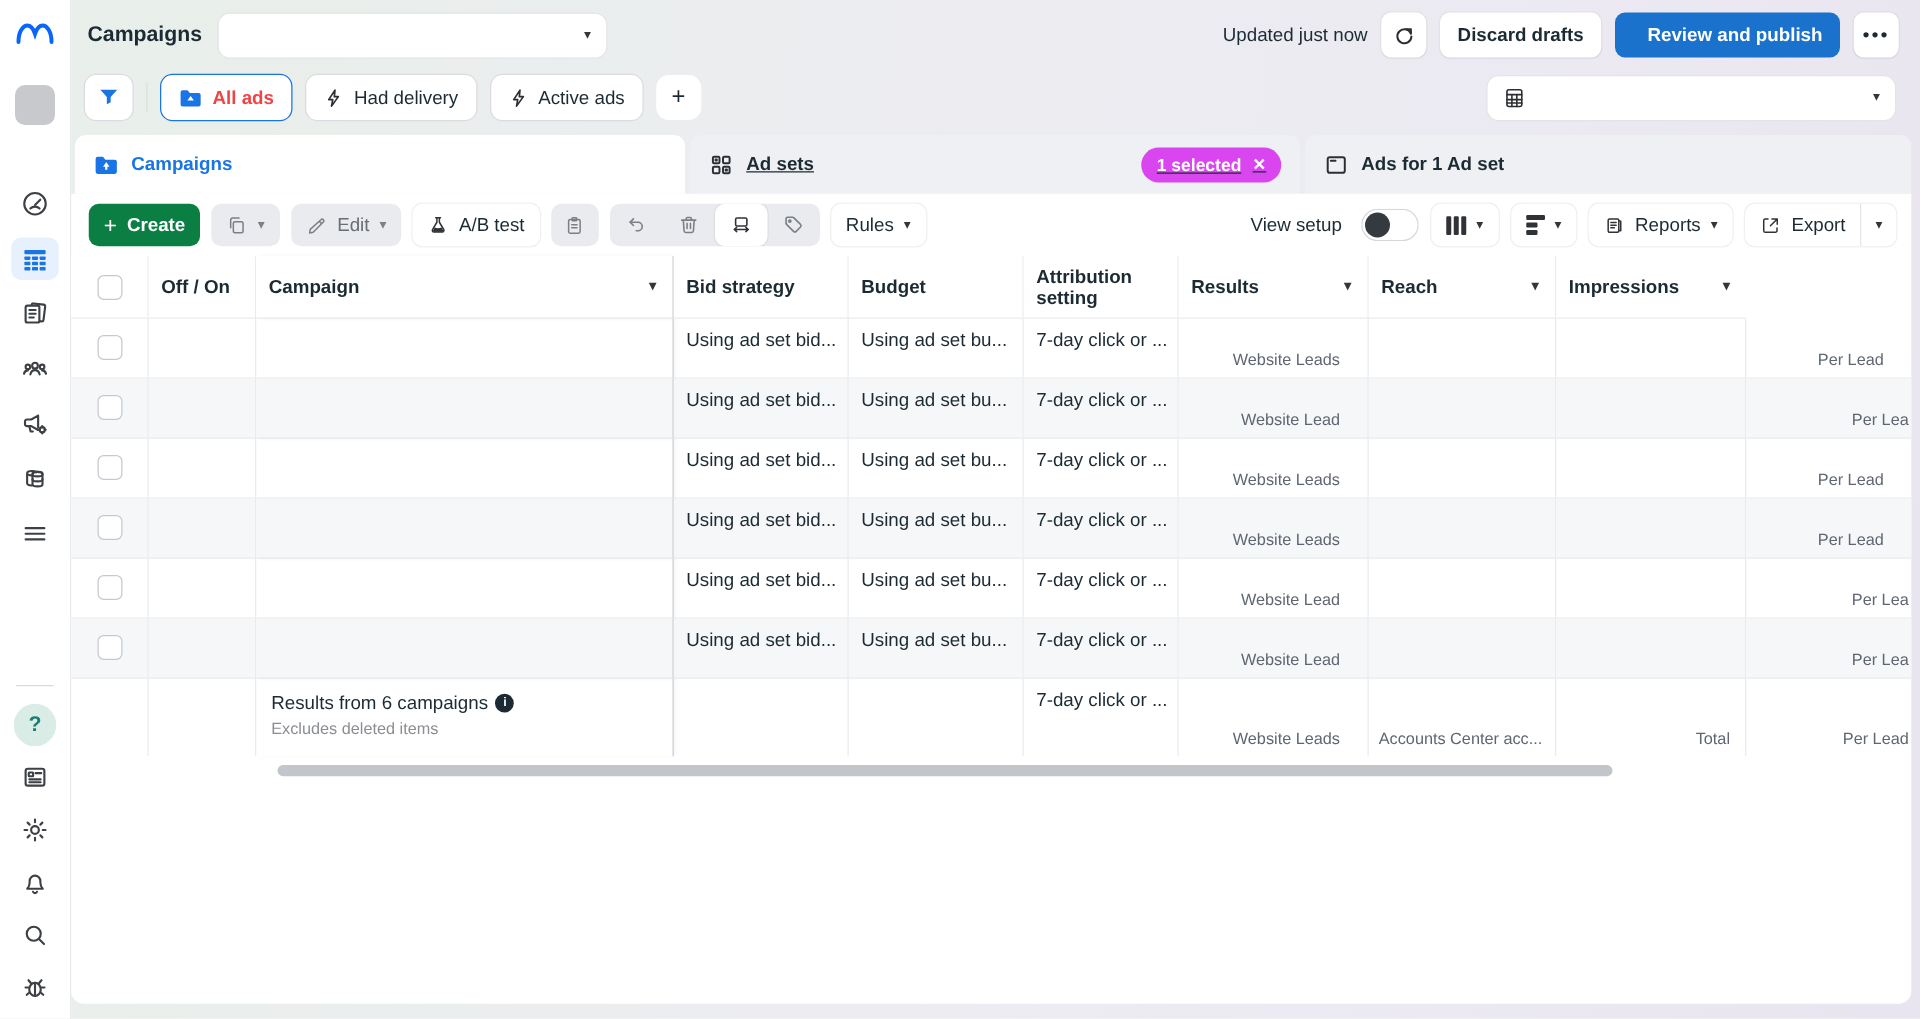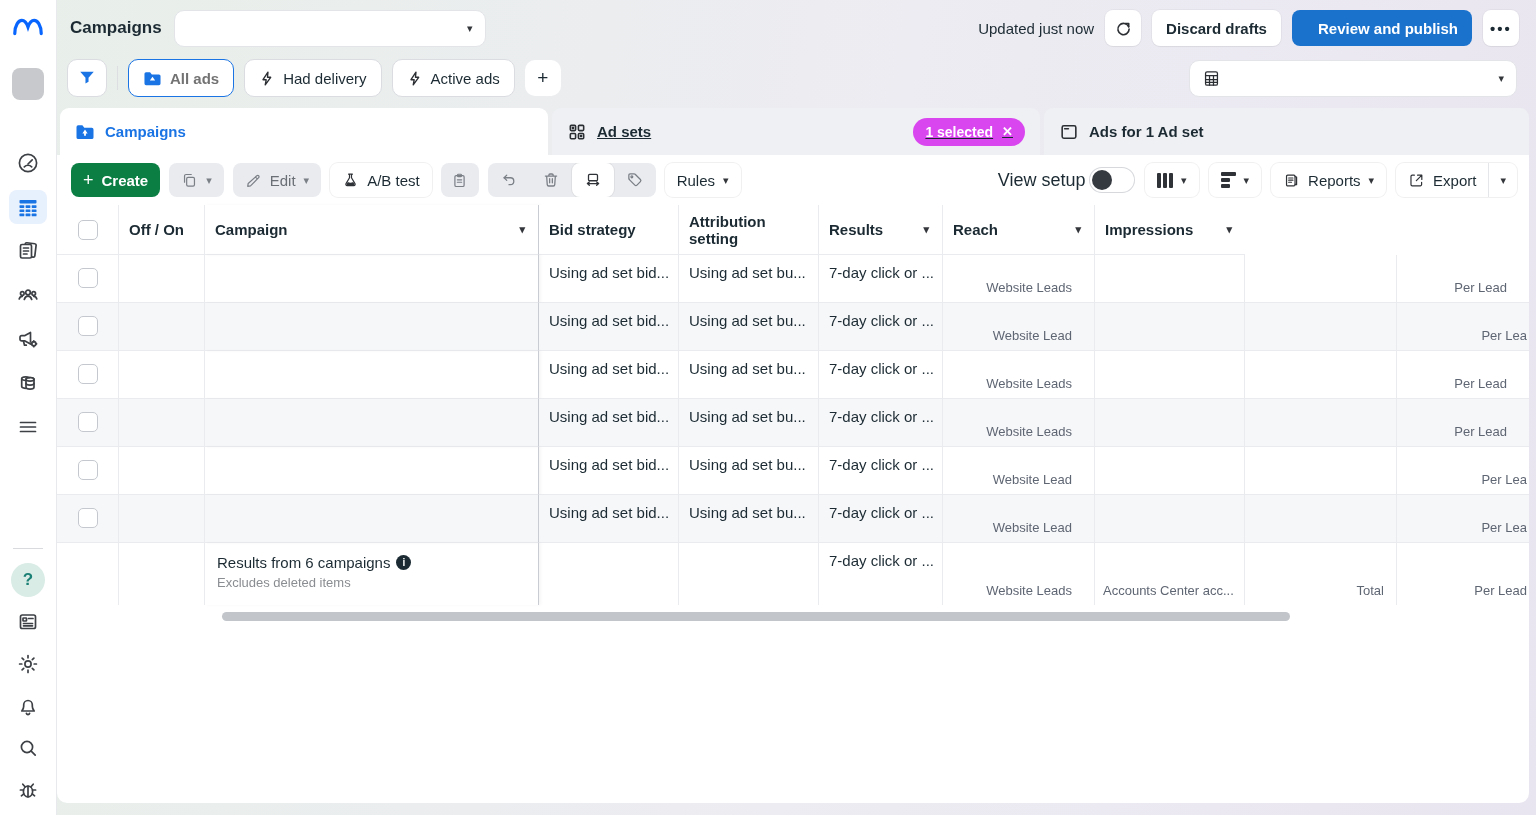--- a/index.html
+++ b/index.html
@@ -39,21 +39,21 @@
          background:#fff; font-size:15px; font-weight:bold; cursor:pointer; border:none; padding:0 14px;
          box-shadow:0 0 0 1px rgba(0,0,0,0.03), 0 1px 1px rgba(0,0,0,0.04); }
   .btn.square { width:36px; padding:0; }
   .btn.primary { background:#1a72cd; color:#fff; box-shadow:none;padding-left:26px; }
   .dots { letter-spacing:2px; font-weight:bold; font-size:15px; }
   
   .filterbar { height:44px; display:flex; align-items:center; padding:0 12px 0 10px; gap:10px; }
   .chip { height:38px; background:#fff; border:1px solid #dadce1; border-radius:10px; display:flex;
           align-items:center; gap:8px; padding:0 14px; font-size:15px; font-weight:bold; cursor:pointer; }
   .chip.icon-only { width:40px; padding:0; justify-content:center; }
-  .chip.active { border:1px solid #1b74e4; color:#737373;justify-content:flex-end; }
+  .chip.active { border:1px solid #1b74e4; color:#ef4444;justify-content:flex-end; }
   .chip.plus { width:36px; height:36px; padding:0; justify-content:center; font-size:19px; font-weight:normal; border:none; background:#fff; }
   .v-divider { width:1px; height:24px; background:#dcdee2; }
   .account-select { margin-left:auto; width:328px; height:37px; background:#fff; border-radius:10px;
                     border:1px solid #e2e4e8; display:flex; align-items:center; padding:0 12px; cursor:pointer; }
   .account-select .caret { margin-left:auto; }
   
   .tabs-row { height:47px; margin-top:8px; display:flex; gap:4px; padding-left:3px; }
   .ltab { border-radius:9px 9px 0 0; display:flex; align-items:center; gap:10px; padding:0 15px;
           font-size:15px; font-weight:bold; cursor:pointer; }
   .ltab.campaigns { width:488px; background:#ffffff; color:#1b74e4; }
@@ -67,21 +67,21 @@
   
   .toolbar { height:50px; display:flex; align-items:center; padding:0 12px 0 14px; gap:9px; border-bottom:1px solid #eceder; }
   .tbtn { height:34px; border-radius:8px; display:flex; align-items:center; gap:8px; padding:0 12px;
           font-size:15px; background:#fff; box-shadow:0 0 0 1px rgba(0,0,0,0.06); cursor:pointer; }
   .tbtn.green { background:#0b7e43; color:#fff; box-shadow:none; font-weight:bold; }
   .tbtn.gray { background:#e9ebef; box-shadow:none; color:#6a6e75; }
   .seg-group { height:34px; border-radius:8px; background:#e9ebef; display:flex; align-items:stretch; overflow:hidden; }
   .seg { width:42px; display:flex; align-items:center; justify-content:center; cursor:pointer; }
   .seg.lit { background:#fff; border-radius:8px; box-shadow:0 0 0 1px rgba(0,0,0,0.05); }
   .toolbar-right { margin-left:auto; display:flex; align-items:center; gap:10px; }
-  .view-setup { display:flex; align-items:center; gap:4px; font-size:18px; }
+  .view-setup { display:flex; align-items:center; gap:16px; font-size:15px; }
   .toggle { width:46px; height:26px; border-radius:14px; background:#fff; box-shadow:inset 0 0 0 1px #d6d8dc; position:relative; cursor:pointer; }
   .toggle .knob { position:absolute; left:3px; top:3px; width:20px; height:20px; border-radius:50%; background:#353a40; }
   .split { display:flex; height:34px; border-radius:8px; background:#fff; box-shadow:0 0 0 1px rgba(0,0,0,0.06); overflow:hidden; }
   .split > div { display:flex; align-items:center; gap:8px; padding:0 12px; cursor:pointer; font-size:15px; }
   .split .caret-part { border-left:1px solid #e4e6ea; padding:0 11px; }
   
   .cols-glyph { display:flex; gap:2.5px; }
   .cols-glyph i { width:3.5px; height:15px; background:#2f3237; border-radius:1px; }
   .break-glyph { display:flex; flex-direction:column; gap:2.5px; align-items:flex-start; }
   .break-glyph i { height:3.5px; background:#2f3237; border-radius:1px; display:block; }
@@ -432,20 +432,21 @@
       <div class="t-row hrow">
         <div class="c">
             <span class="cbx" style="margin:0 auto;"></span>
           </div>
         <div class="c">Off / On</div>
         <div class="c frozen sortable">
           <span>Campaign</span>
           <span class="caret">▾</span>
         </div>
         <div class="c">Bid strategy</div>
+        <div class="c">Budget</div>
         <div class="c">Attribution setting</div>
         <div class="c sortable">
           <span>Results</span>
           <span class="caret">▾</span>
         </div>
         <div class="c sortable">
           <span>Reach</span>
           <span class="caret">▾</span>
         </div>
         <div class="c sortable">

